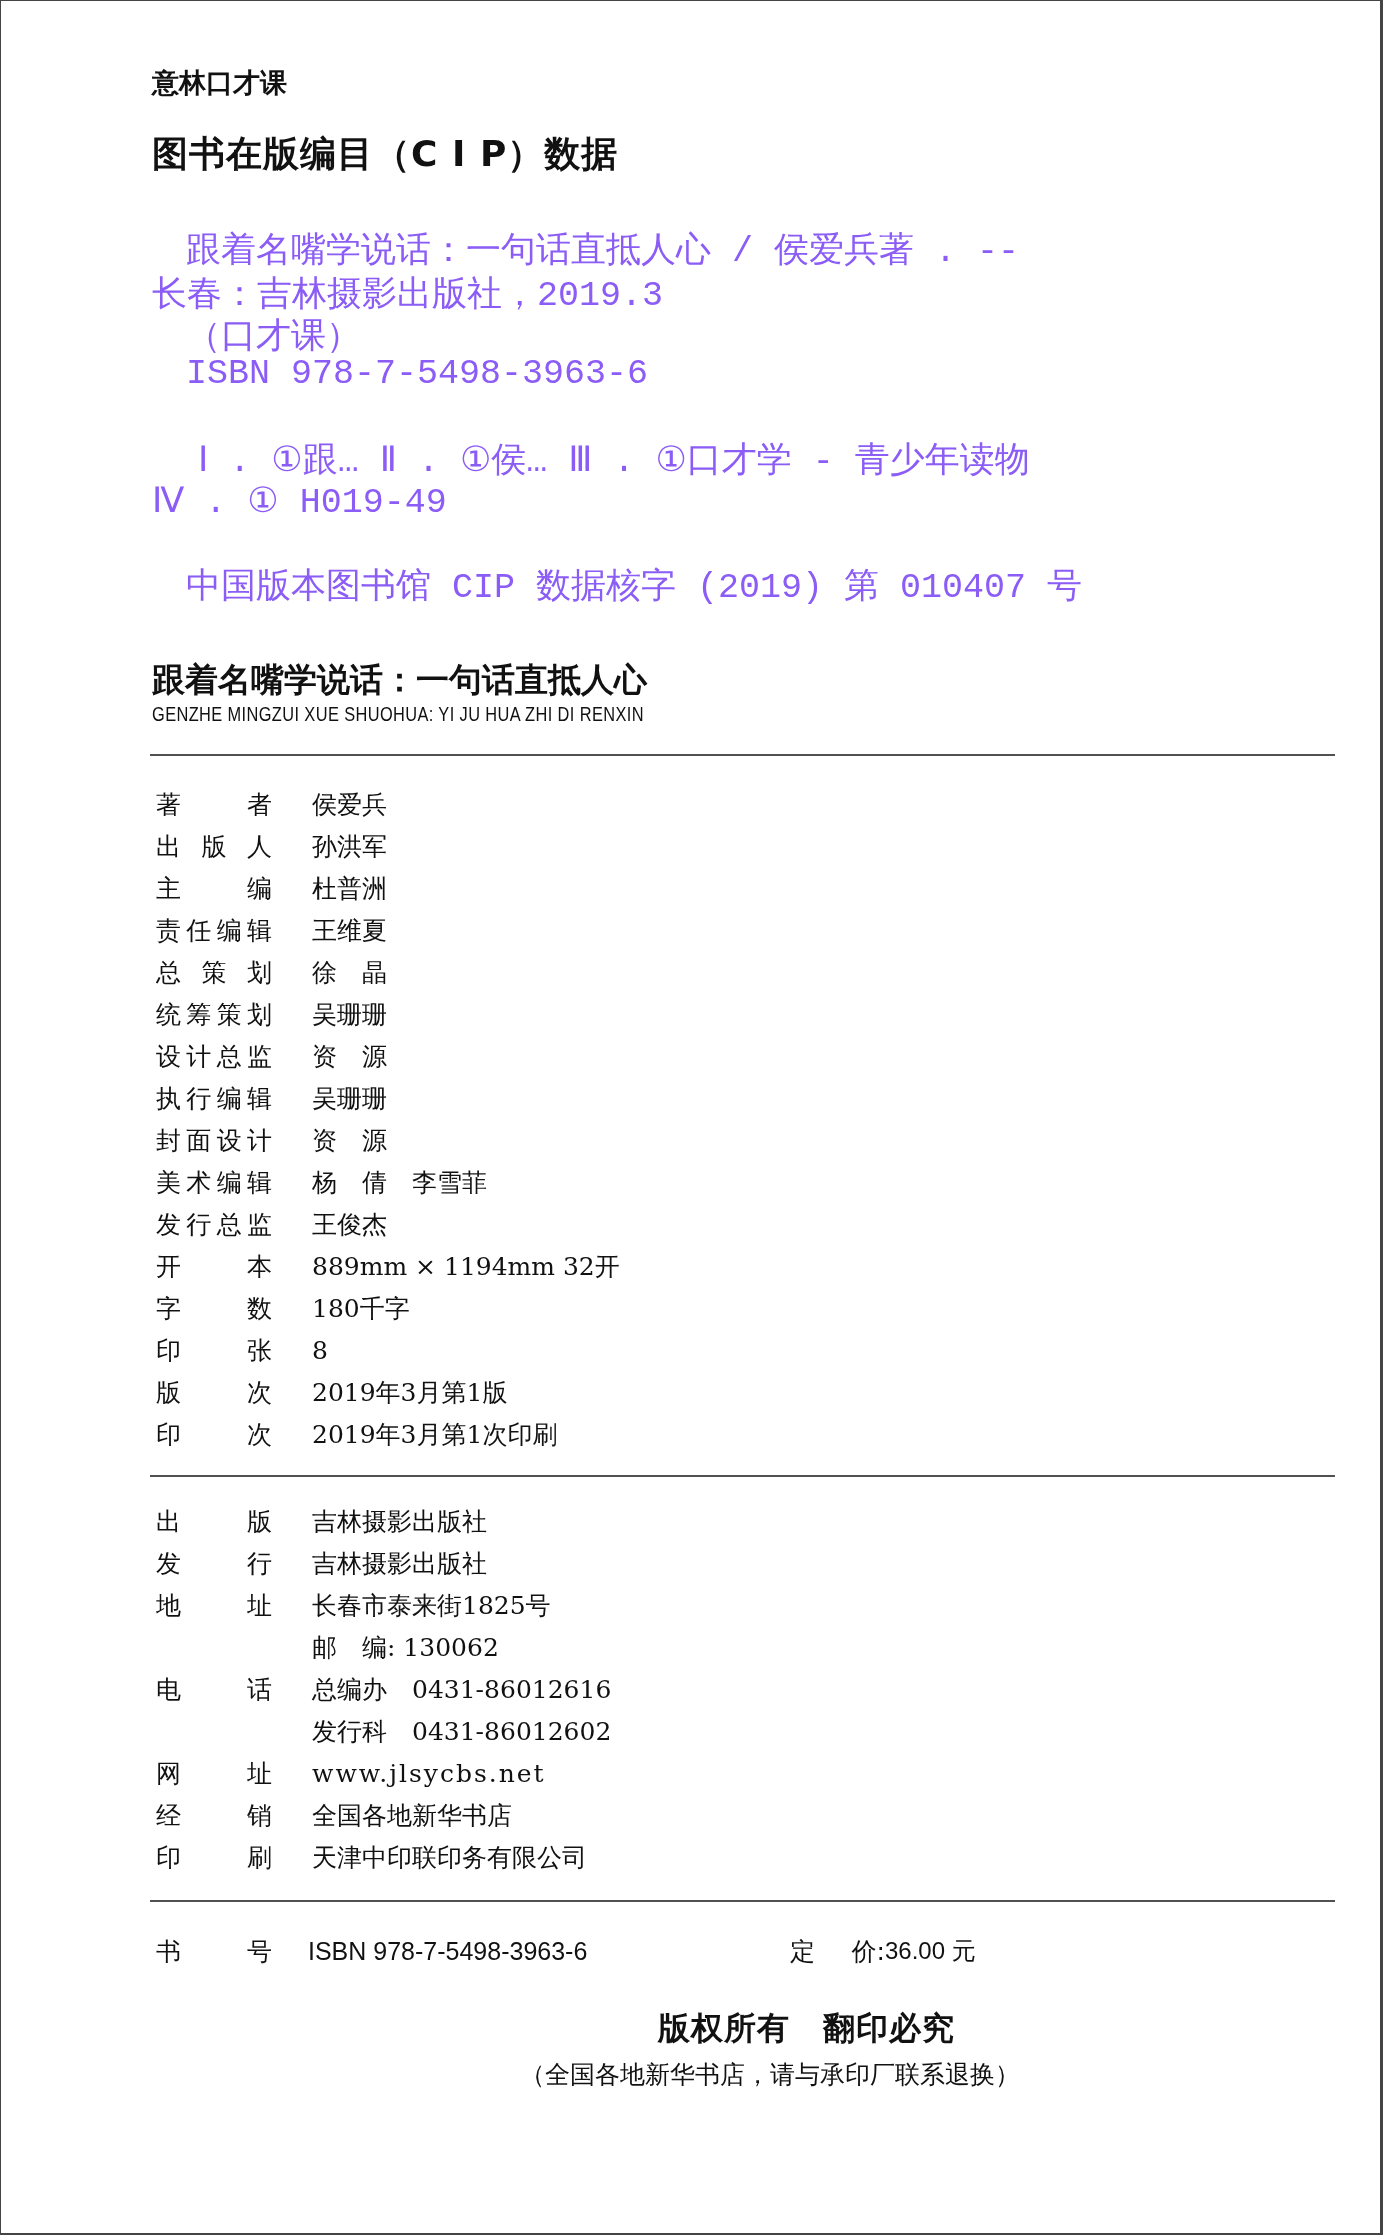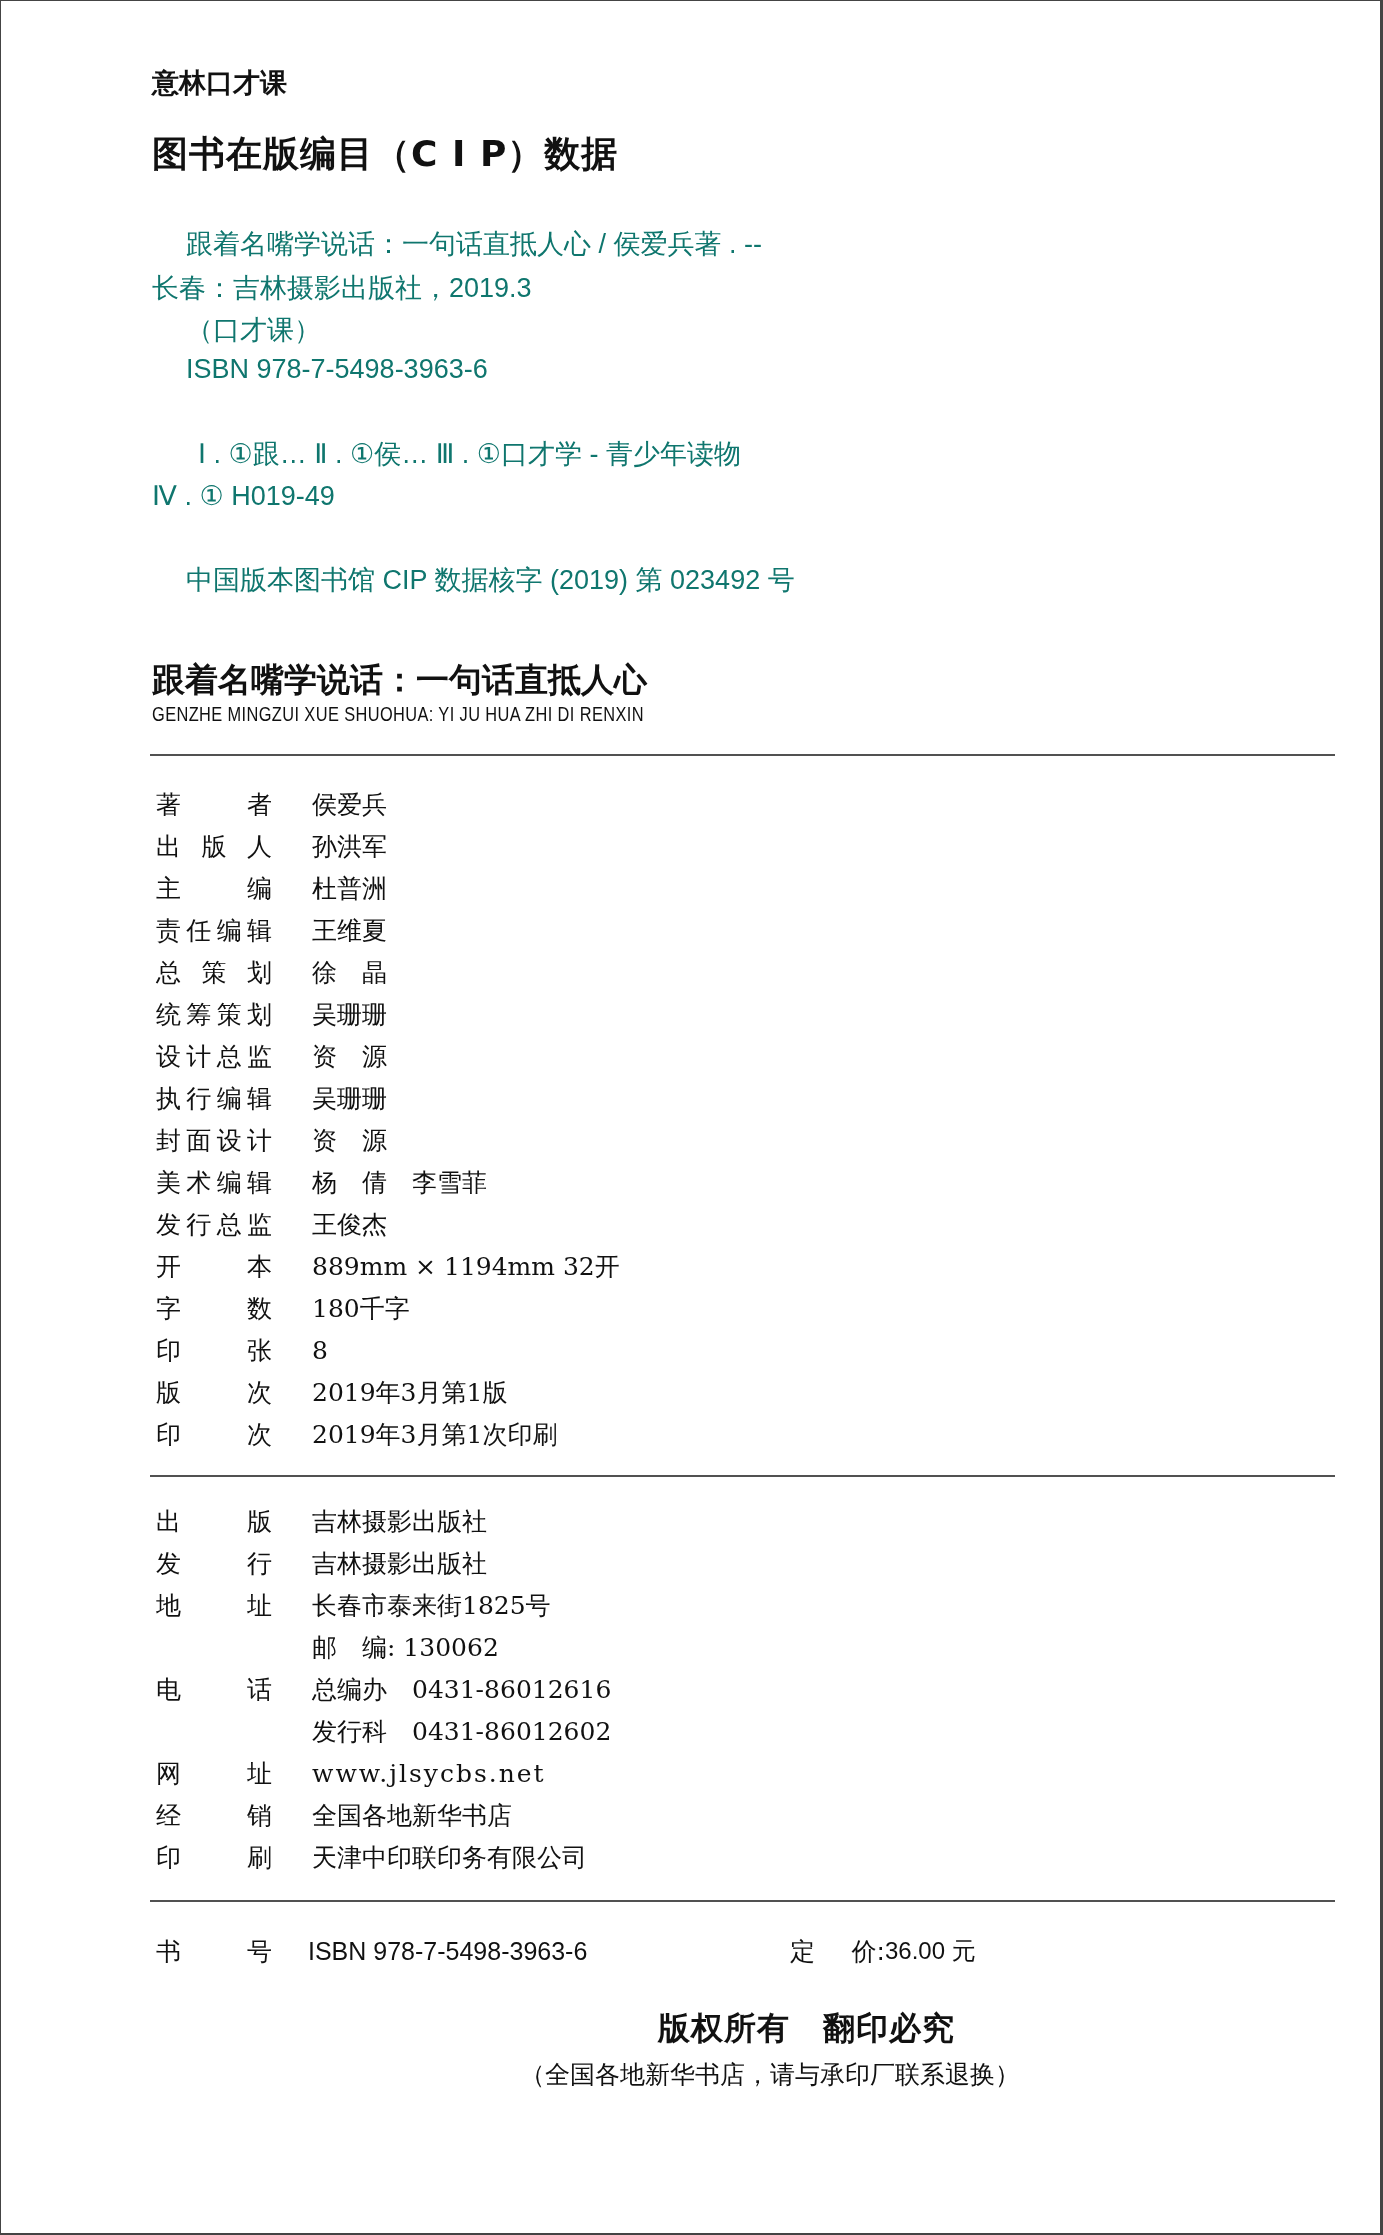--- a/index.html
+++ b/index.html
@@ -10,21 +10,21 @@
     .frame {
       position: absolute; left: 0; top: 0; width: 1381px; height: 2233px;
       border: 1px solid #444;
     }
     .frame-right { position: absolute; right: 0; top: 0; width: 3px; height: 2235px; background: #444; }
     .frame-bottom { position: absolute; left: 0; bottom: 0; width: 1383px; height: 2px; background: #444; }
     .abs { position: absolute; white-space: nowrap; }
 
     .series { left: 152px; top: 36px; font-size: 27px; font-weight: bold; margin-top: 29px; }
     .cip-heading { left: 152px; top: 130px; font-size: 36px; font-weight: bold; letter-spacing: 1px; }
-    .cip-line { font-family: Liberation Sans, sans-serif; font-size: 27px; color: #0f766e; }
+    .cip-line { font-family: Liberation Mono, monospace; font-size: 35px; color: #8b5cf6; }
     .l1 { left: 186px; top: 226px; }
     .l2 { left: 152px; top: 270px; }
     .l3 { left: 186px; top: 312px; }
     .l4 { left: 186px; top: 354px; }
     .l5 { left: 198px; top: 436px; }
     .l6 { left: 152px; top: 480px; }
     .l7 { left: 186px; top: 562px; }
 
     .book-title { left: 152px; top: 658px; font-size: 33px; font-weight: bold; }
     .book-pinyin { left: 152px; top: 702px; font-family: "Liberation Sans", sans-serif; font-size: 21px; transform: scaleX(0.78); transform-origin: left; letter-spacing: 0.5px; }
@@ -58,21 +58,21 @@
 
 <div class="abs series">意林口才课</div>
 <div class="abs cip-heading">图书在版编目（C I P）数据</div>
 
 <div class="abs cip-line l1">跟着名嘴学说话：一句话直抵人心 / 侯爱兵著 . --</div>
 <div class="abs cip-line l2">长春：吉林摄影出版社，2019.3</div>
 <div class="abs cip-line l3">（口才课）</div>
 <div class="abs cip-line l4">ISBN 978-7-5498-3963-6</div>
 <div class="abs cip-line l5">Ⅰ . ①跟… Ⅱ . ①侯… Ⅲ . ①口才学 - 青少年读物</div>
 <div class="abs cip-line l6">Ⅳ . ① H019-49</div>
-<div class="abs cip-line l7">中国版本图书馆 CIP 数据核字 (2019) 第 023492 号</div>
+<div class="abs cip-line l7">中国版本图书馆 CIP 数据核字 (2019) 第 010407 号</div>
 
 <div class="abs book-title">跟着名嘴学说话：一句话直抵人心</div>
 <div class="abs book-pinyin">GENZHE MINGZUI XUE SHUOHUA: YI JU HUA ZHI DI RENXIN</div>
 
 <div class="rule r1"></div>
 
 <div id="credits">
     <div class="row" style="top: 785px;">
       <span class="lab">
         <span>著</span>

